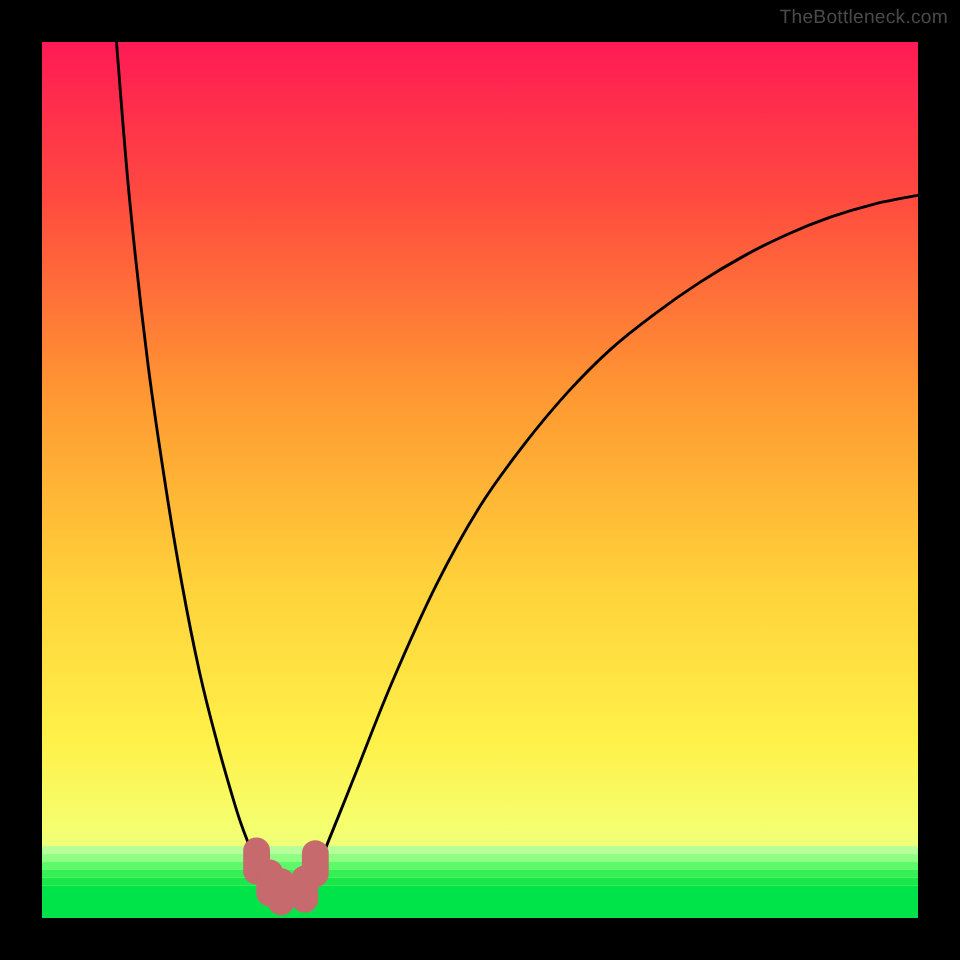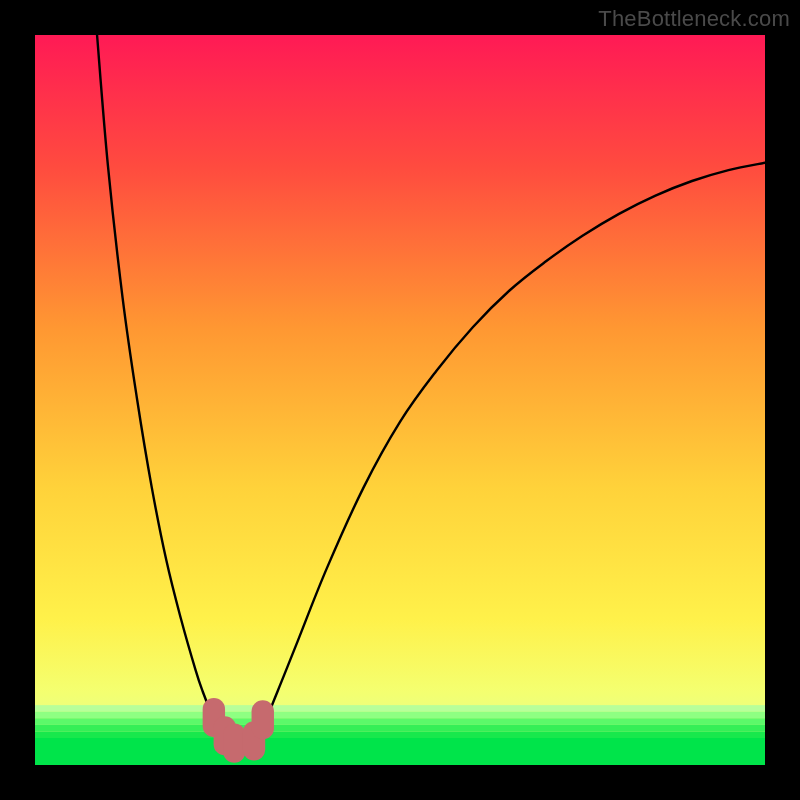--- a/index.html
+++ b/index.html
@@ -23,21 +23,21 @@
     left: 35px;
     top: 35px;
     width: 730px;
     height: 730px;
   }
   .watermark {
     position: absolute;
     top: 6px;
     right: 10px;
     color: #4a4a4a;
-    font-size: 22px;
+    font-size: 16px;
     font-weight: 500;
     letter-spacing: 0.2px;
   }
   svg { display: block; }
 </style>
 </head>
 <body>
 
 <div class="frame">
 

